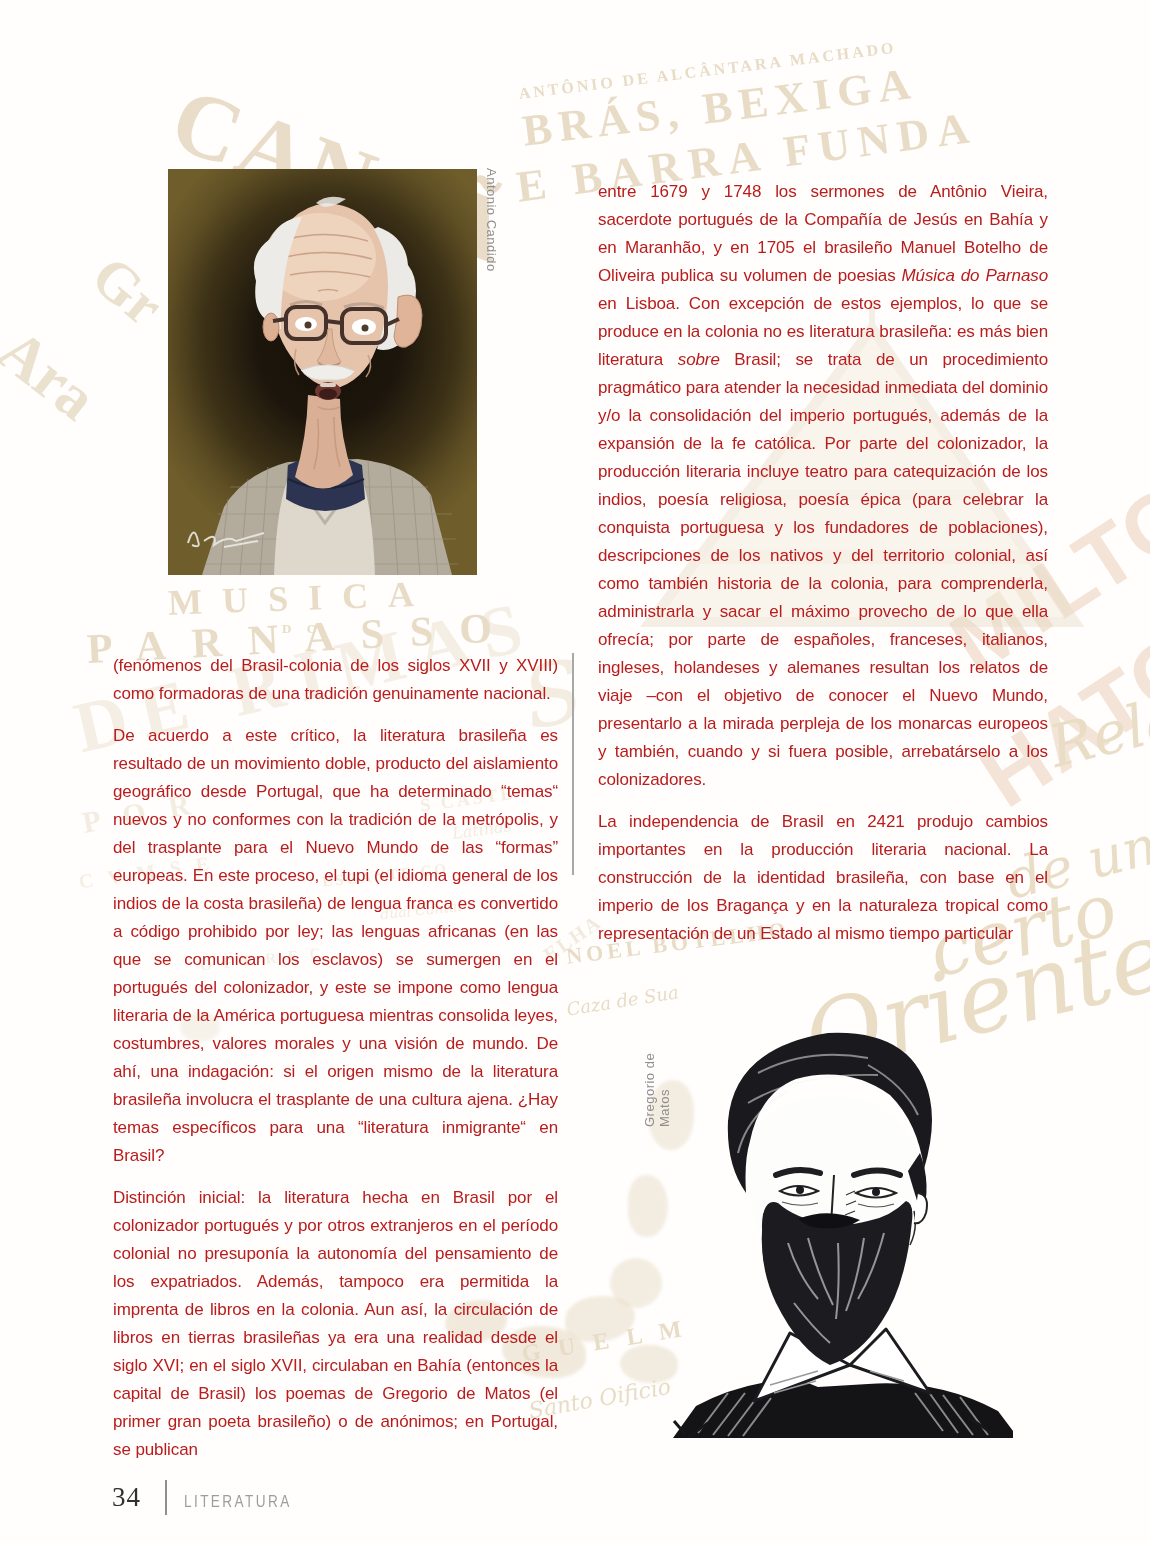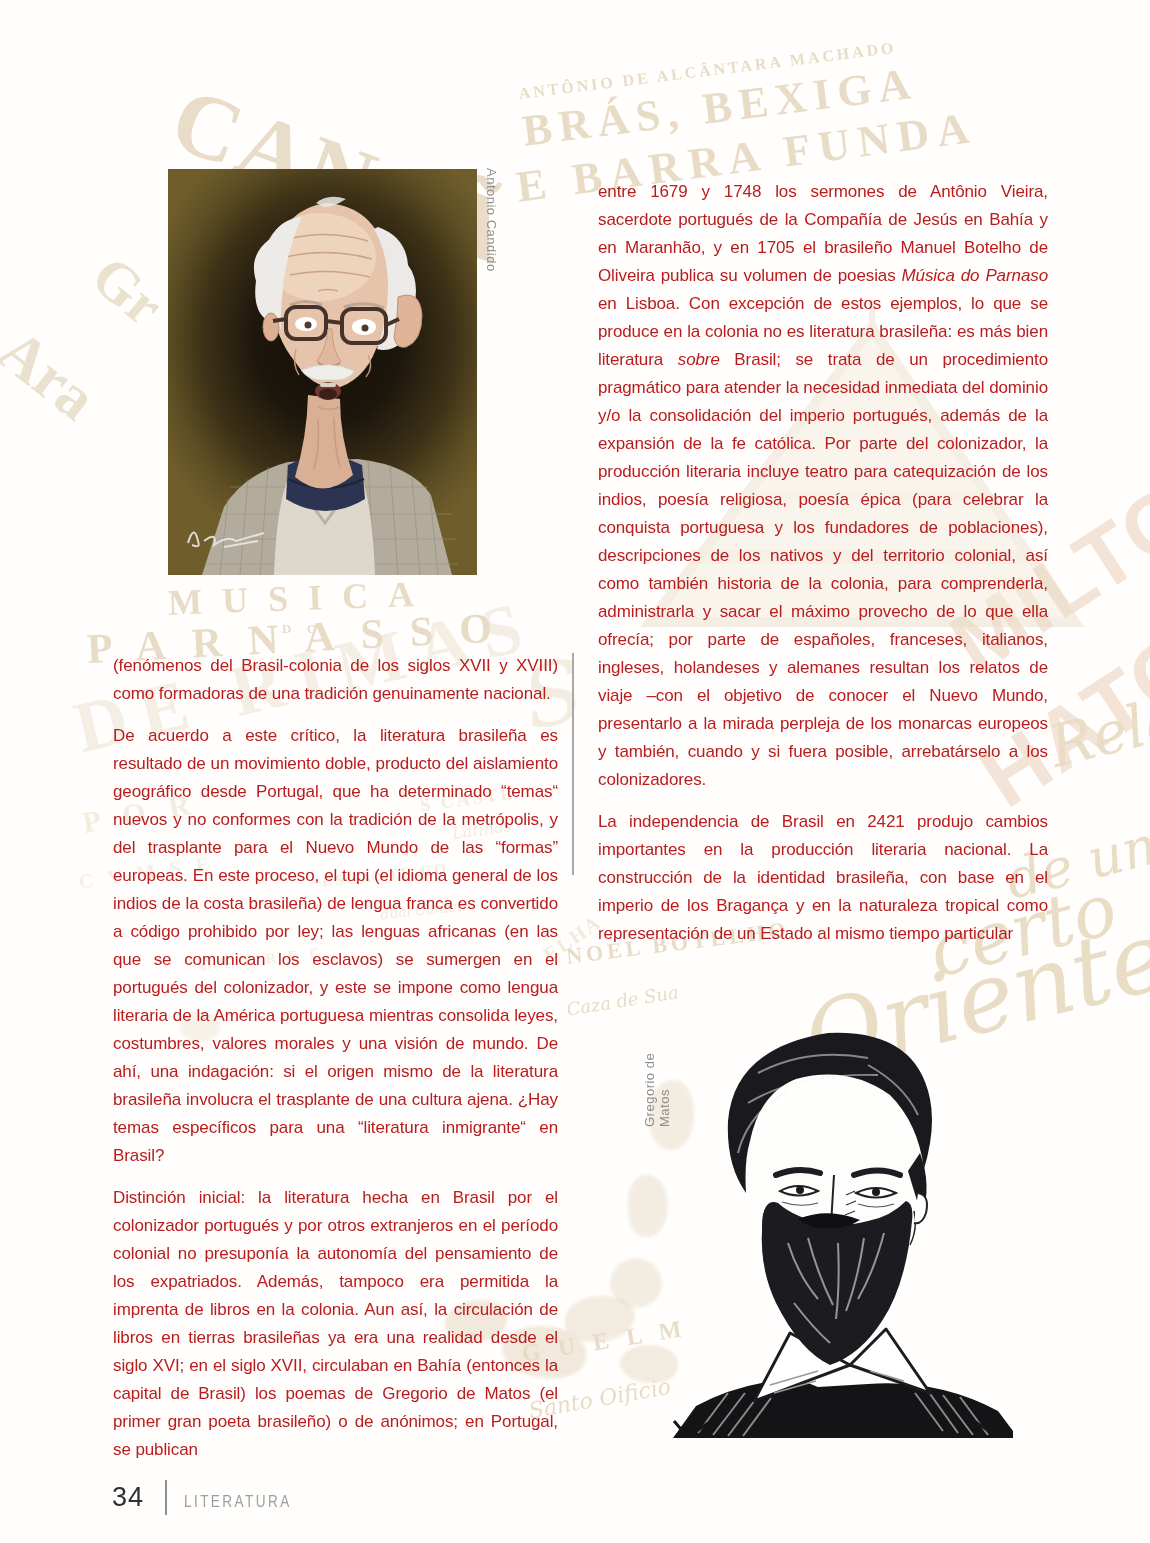--- a/index.html
+++ b/index.html
@@ -37,21 +37,21 @@
   }
   
   .portrait{ position:absolute; z-index:4; }
   .portrait svg{ display:block; width:100%; height:100%; }
   .candido-bg{
     background:radial-gradient(ellipse 62% 55% at 52% 42%,
       #130f08 0%, #1d160c 38%, #3d3217 66%, #5f4f24 85%, #6f5d2b 100%);
   }
   
   .footer-num{
-    position:absolute; z-index:6; font-family:Liberation Sans, sans-serif;
+    position:absolute; z-index:6; font-family:Liberation Serif, serif;
     font-size:27px; color:#303030; letter-spacing:1px;
   }
   .footer-bar{ position:absolute; z-index:6; width:2px; height:35px; background:#8f8f8f; }
   .footer-label{
     position:absolute; z-index:6; font-family:"Liberation Sans",sans-serif;
     font-size:17px; letter-spacing:3px; color:#9d9d9d;
     transform:scaleX(.8); transform-origin:left center;
   }
 </style>
 </head>

